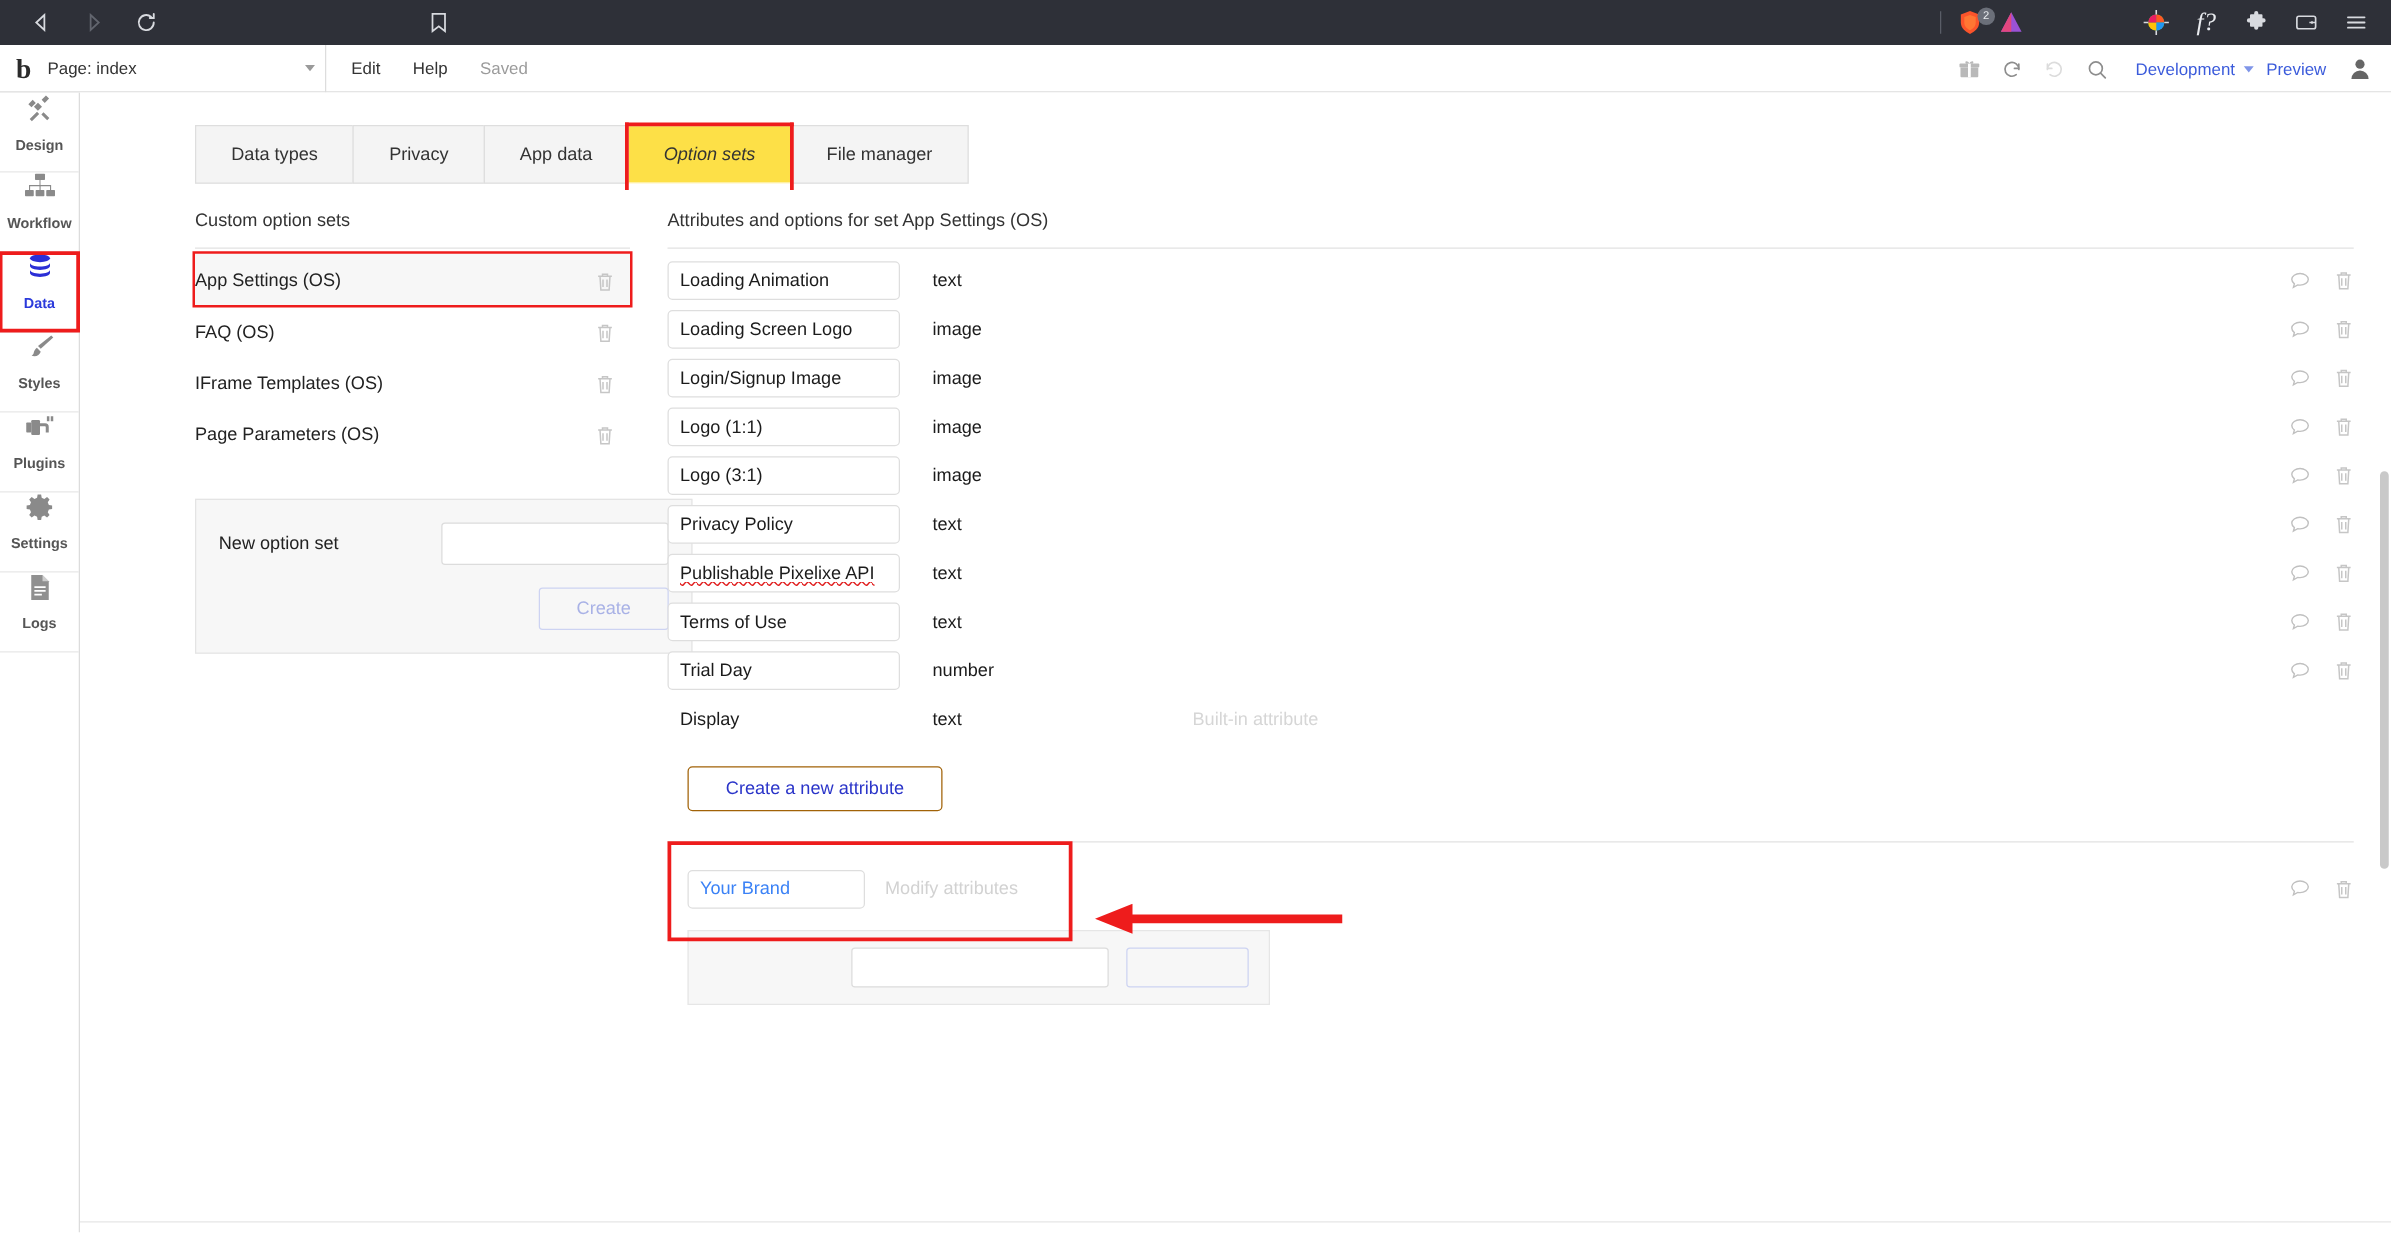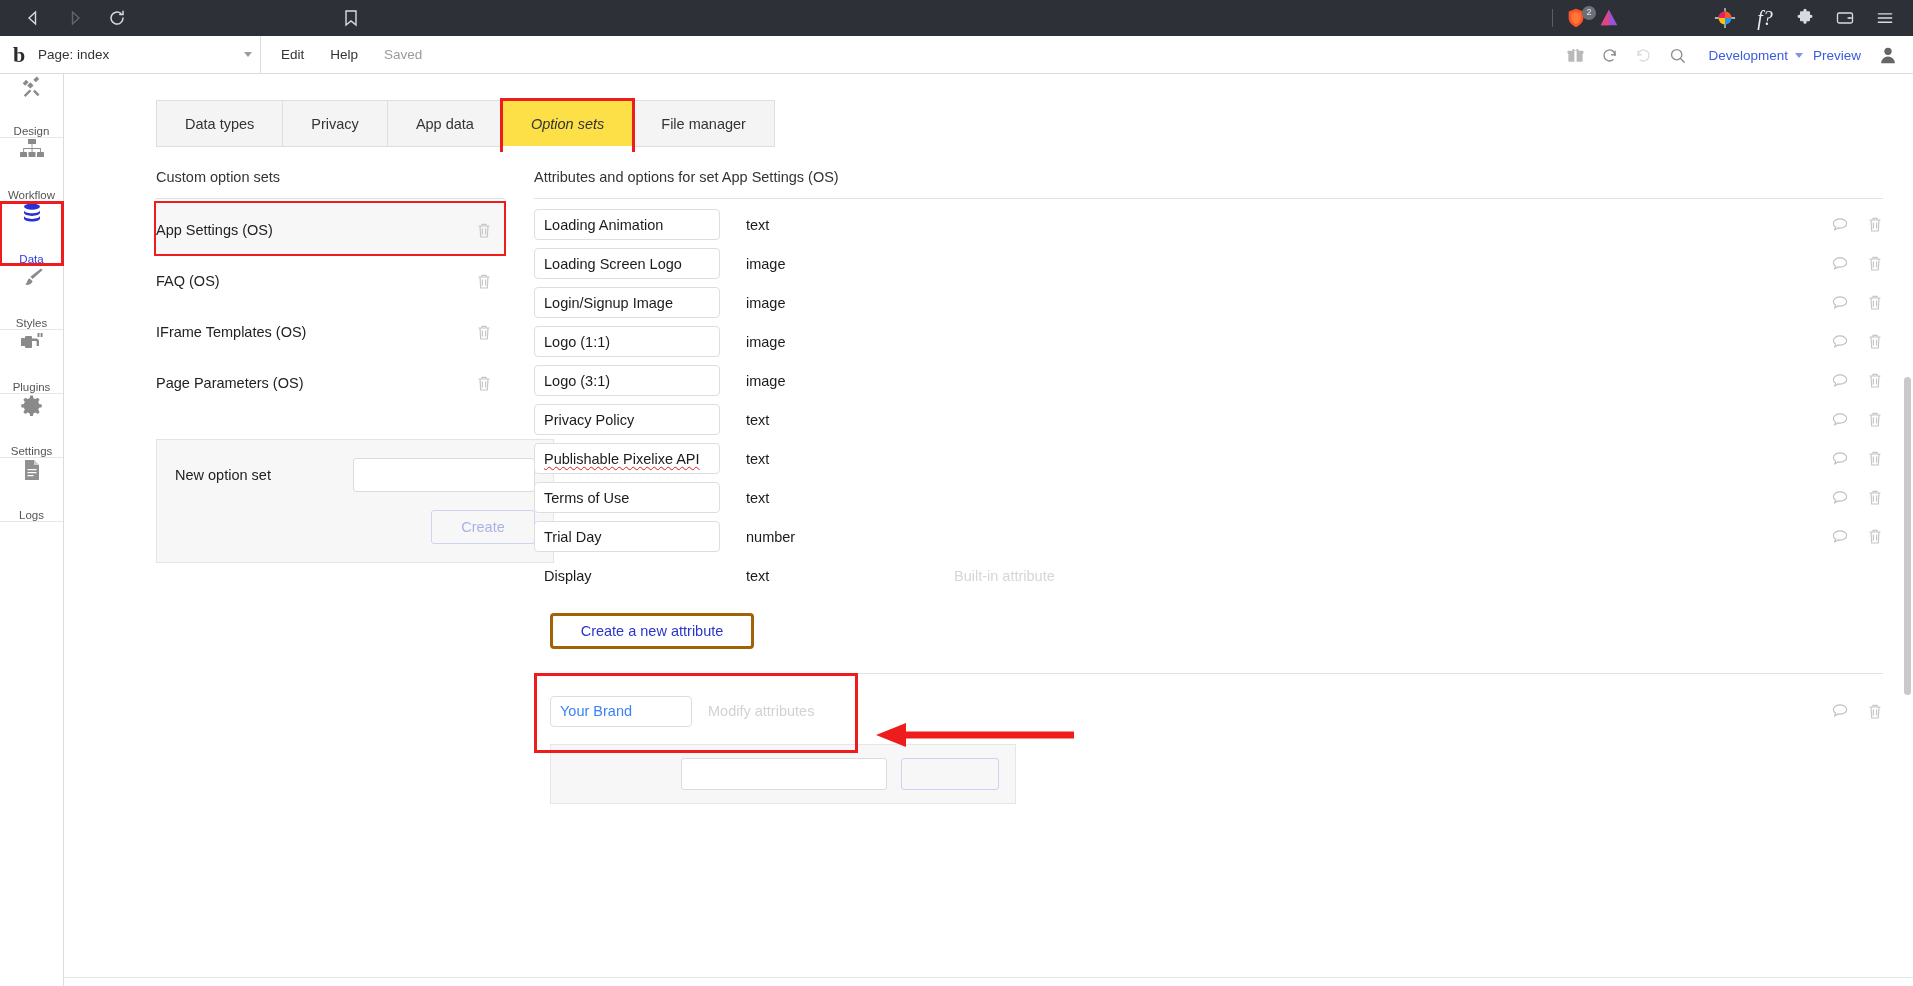--- a/index.html
+++ b/index.html
@@ -101,26 +101,27 @@
   
   .layout { display:flex; height: calc(986px - 36px - 38px); }
   .sidebar {
     width: 64px;
     background:#ffffff;
     border-right:1px solid #dcdcdc;
     flex: 0 0 64px;
   }
   .side-item {
     height: 64px;
-    display:flex; flex-direction:column; align-items:center; justify-content:space-between;
-    gap: 0;
+    display:flex; flex-direction:column; align-items:center; justify-content:flex-start;
+    gap: 11px;
     border-bottom:1px solid #e8e8e8;
     color:#8a8a8a;
     font-size: 11.5px;
     position: relative;
+    font-weight: bold;
   }
   .side-item .lbl { font-size: 11.5px; color:#555; }
   .side-item.active { color:#2b3adb; }
   .side-item.active .lbl { color:#2b3adb; }
   .side-item.active::after {
     content:""; position:absolute; inset:-1px -1px -1px -1px;
     border:3px solid #ee1c1c; pointer-events:none;
   }
   .side-item svg { display:block; }
 
@@ -152,21 +153,21 @@
 
   .content { display:flex; padding: 0; }
   .col-left { width: 440px; flex:0 0 440px; padding: 22px 0 0 92px; }
   .col-right { flex:1; padding: 22px 30px 0 30px; position:relative; }
 
   .sec-title { font-size: 14.5px; color:#333; padding-bottom: 13px; }
   .sec-rule { border-bottom:1px solid #e2e2e2; }
 
   .os-list { margin-top: 4px; }
   .os-row {
-    height: 51px;
+    height: 41px;
     display:flex; align-items:center; justify-content:space-between;
     font-size: 14.5px; color:#222;
     padding: 3px 12px 0 0;
     position:relative;
   }
   .os-row.selected { background:#f7f7f7; }
   .os-row.selected::after {
     content:""; position:absolute; inset:-2px -2px -2px -2px;
     border:2.5px solid #ee1c1c; pointer-events:none;
   }
@@ -213,21 +214,21 @@
   .attr-name.builtin { border:none; background:transparent; padding-left: 10px; }
   .spell { border-bottom: 2px wavy #e01b1b; text-decoration: underline; text-decoration-color:#e01b1b; text-decoration-style: wavy; text-decoration-thickness: 1px; text-underline-offset: 2px; }
   .attr-type { font-size:14.5px; color:#1b1b1b; margin-left: 26px; width: 120px; }
   .attr-builtin-note { font-size:14.5px; color:#d6d6d6; margin-left: 88px; }
   .attr-actions { position:absolute; right: 0; display:flex; align-items:center; gap: 18px; }
   .cmt-ico { color:#c0c0c0; display:flex; }
 
   .create-attr-btn {
     margin-top: 18px; margin-left: 16px;
     width: 204px; height: 36px;
-    border:3px solid #a16207; border-radius:4px;
+    border:1px solid #a16207; border-radius:4px;
     color:#2b35c9; background:#fff;
     font-size:14.5px;
     display:flex; align-items:center; justify-content:center;
   }
 
   .options-sec { margin-top: 24px; position:relative; }
   .options-rule { border-bottom:1px solid #e2e2e2; margin-bottom: 14px; }
   .options-title { font-size:14.5px; color:#333; padding-left: 16px; }
   .opt-row { height: 46px; display:flex; align-items:center; padding-left: 16px; position:relative; }
   .opt-name {

